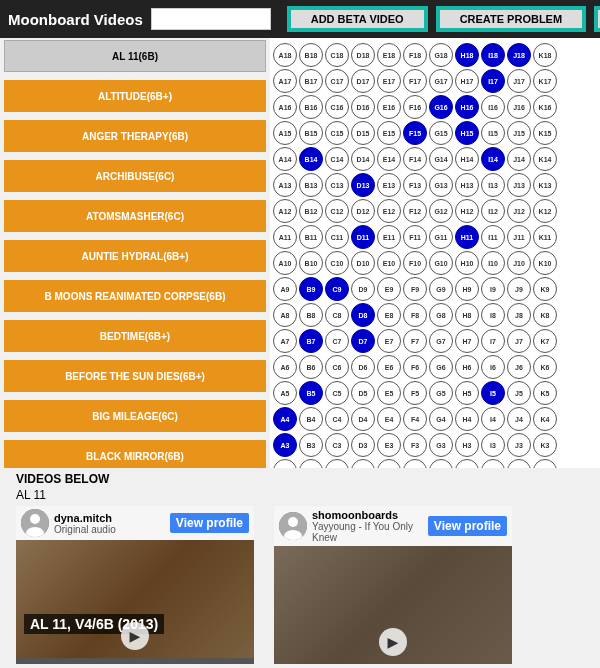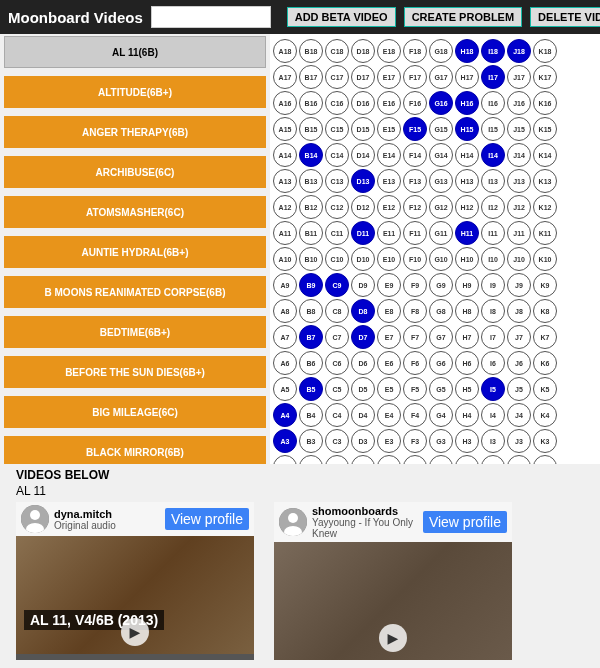--- a/index.html
+++ b/index.html
@@ -8,21 +8,21 @@
     
     .header {
       display: flex; align-items: center; background: #222; padding: 6px 8px; gap: 8px;
     }
     .header-title { color: white; font-size: 15px; font-weight: bold; flex: 0 0 auto; }
     .header-search {
       background: white; border: 1px solid #ccc; height: 22px; width: 120px; padding: 2px 4px; font-size: 12px;
     }
     .header-spacer { flex: 1; }
     .header-btn {
-      background: #ddd; border: 1px solid #14b8a6; font-size: 11px; font-weight: bold; padding: 3px 7px; cursor: pointer; white-space: nowrap;
+      background: #ddd; border: 4px solid #14b8a6; font-size: 11px; font-weight: bold; padding: 3px 20px; cursor: pointer; white-space: nowrap;
     }
 
     
     .main-area { display: flex; background: #f0f0f0; }
 
     
     .sidebar { width: 270px; flex: 0 0 270px; background: #f0f0f0; overflow-y: auto; max-height: 430px; }
     .sidebar-item {
       display: flex; align-items: center; justify-content: center;
       height: 32px; margin: 2px 4px; cursor: pointer;
@@ -53,21 +53,21 @@
       padding: 3px 5px; gap: 5px;
     }
     .video-avatar {
       width: 28px; height: 28px; border-radius: 50%; background: #888;
       flex: 0 0 28px; overflow: hidden; display: flex; align-items: center; justify-content: center;
     }
     .video-user-info { flex: 1; }
     .video-username { font-size: 11px; font-weight: bold; color: #000; }
     .video-subtitle { font-size: 10px; color: #555; }
     .view-profile-btn {
-      background: #3b82f6; color: white; font-size: 14px; font-weight: normal;
+      background: #3b82f6; color: white; font-size: 12px; font-weight: bold;
       border: none; padding: 3px 6px; cursor: pointer; white-space: nowrap; border-radius: 2px; text-align: right;
     }
     .video-thumbnail {
       width: 238px; height: 118px; background: #666; display: flex; align-items: flex-end; justify-content: flex-start; position: relative;
     }
     .video-thumbnail-2 {
       width: 238px; height: 118px; background: #888; display: flex; align-items: flex-end; justify-content: flex-start; position: relative;
     }
     .video-label-overlay {
       position: absolute; bottom: 24px; left: 8px;

